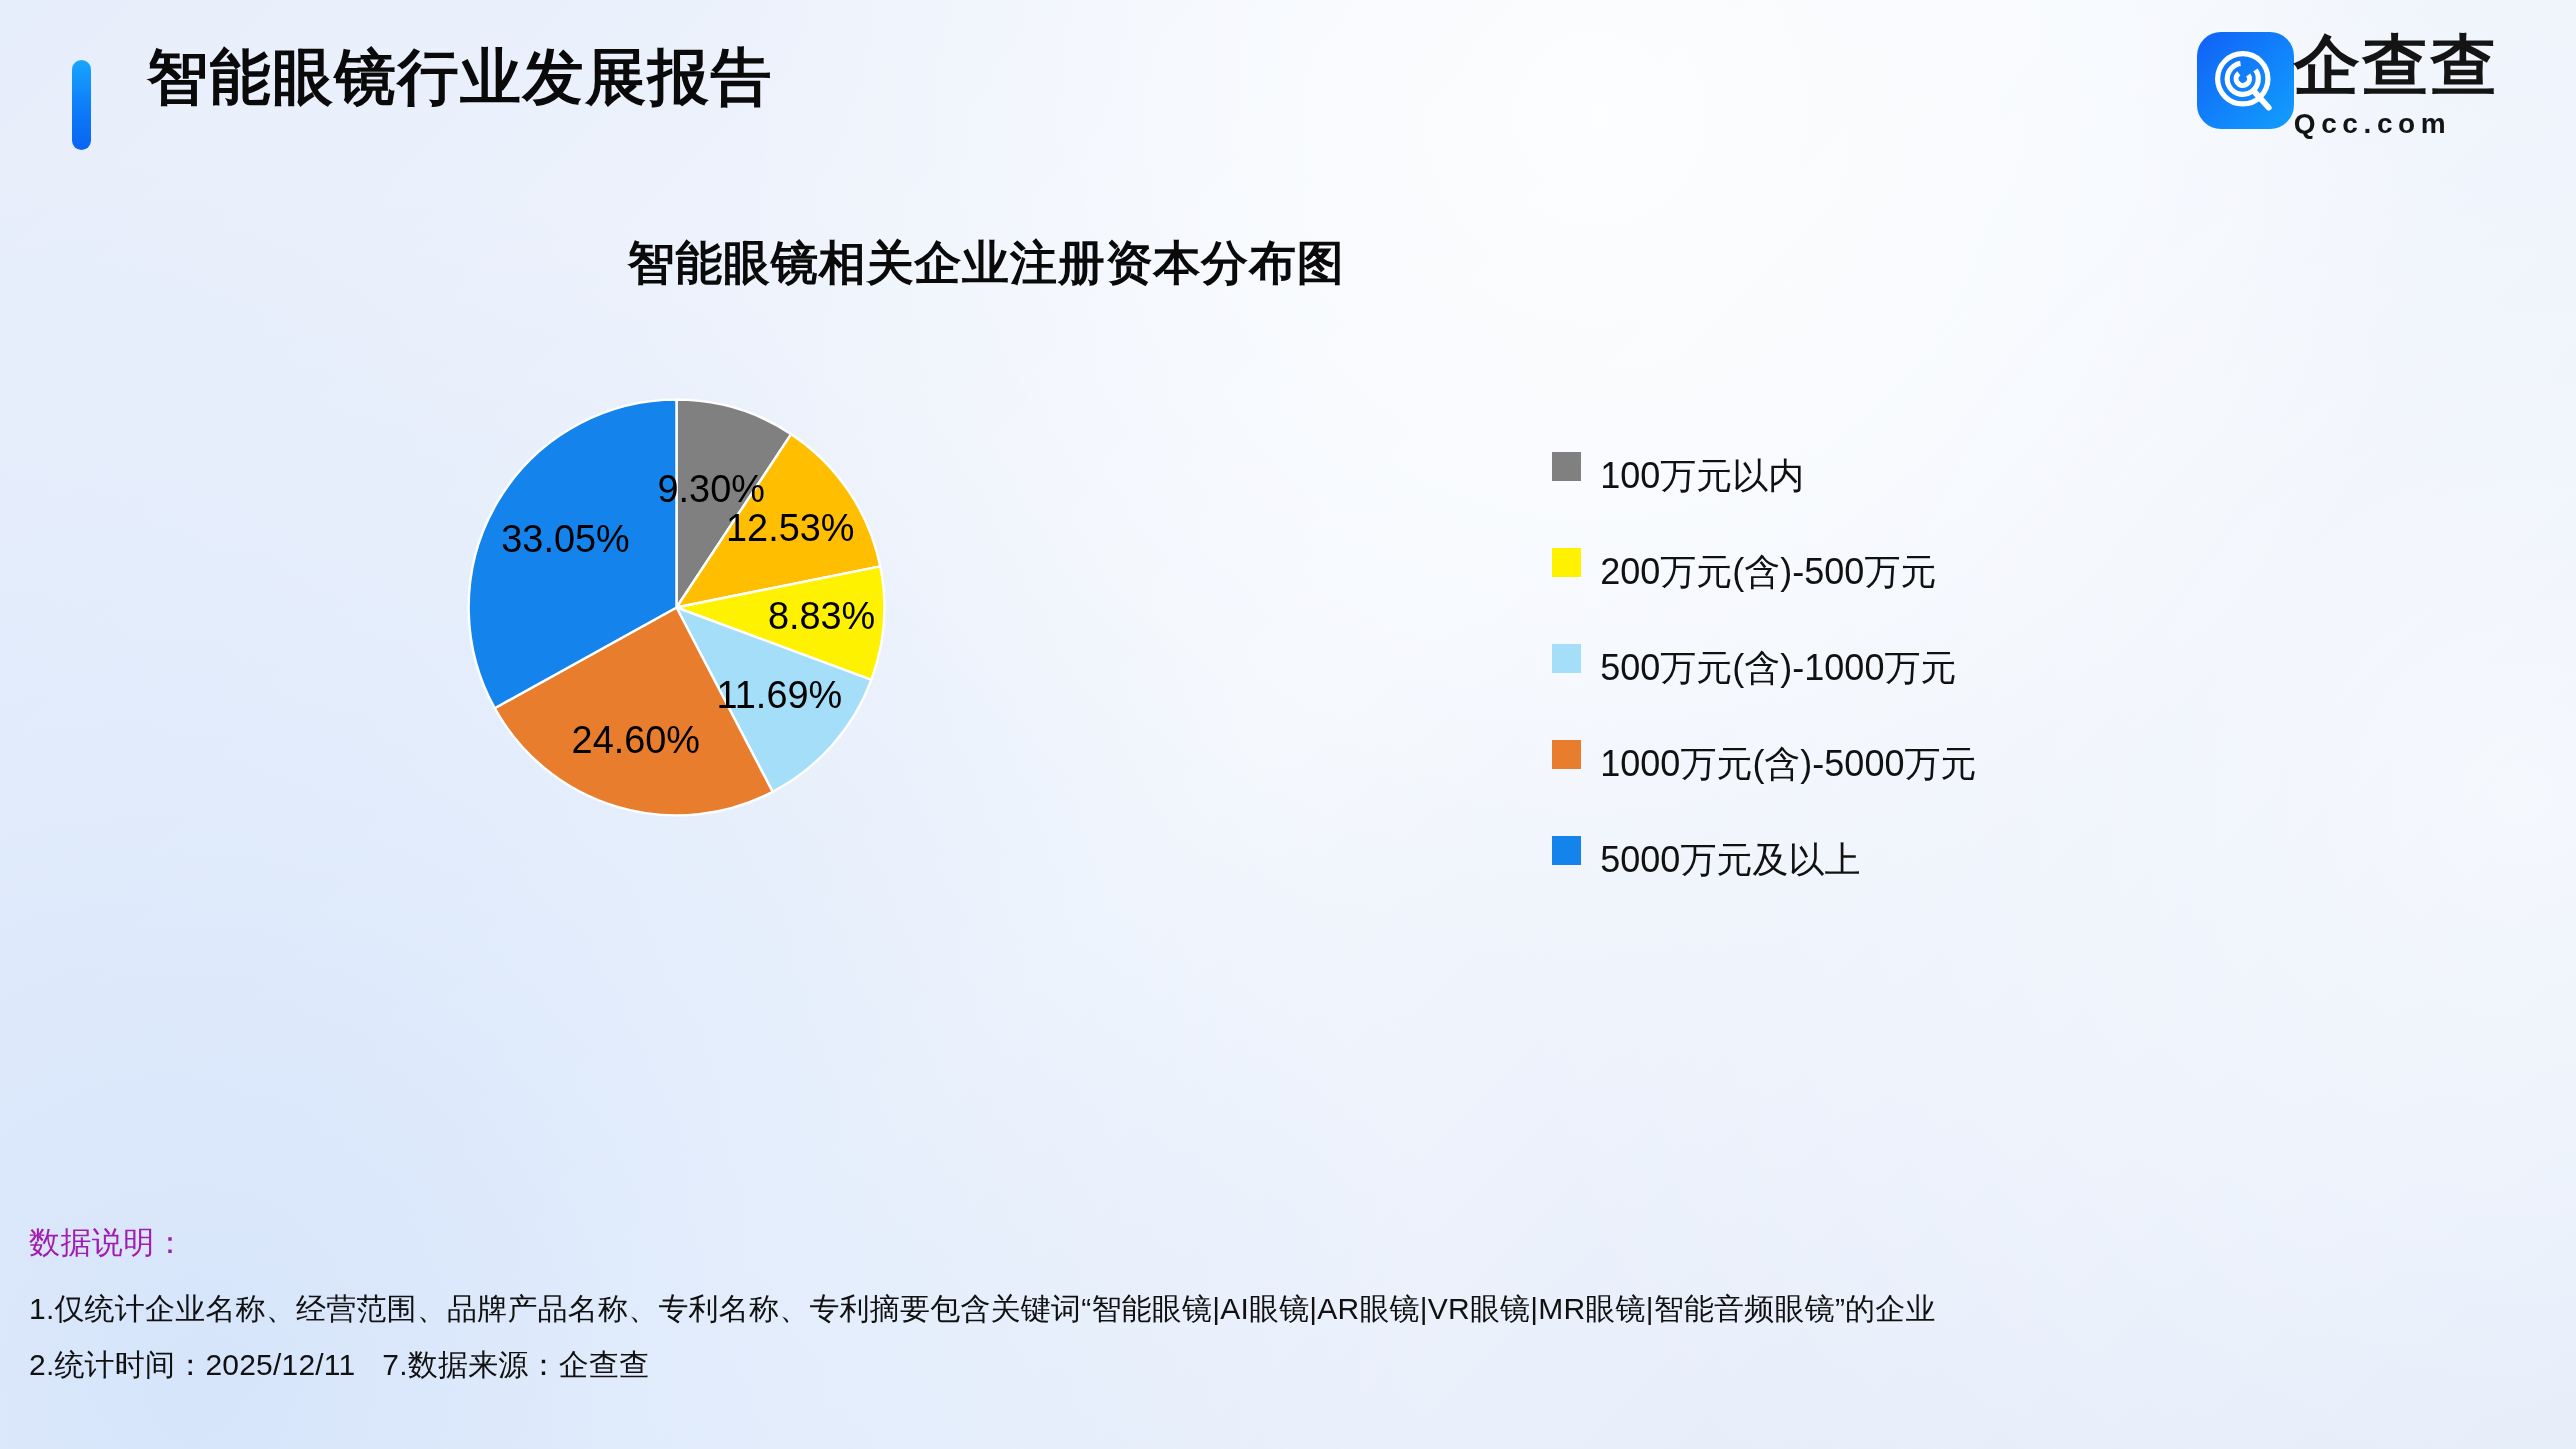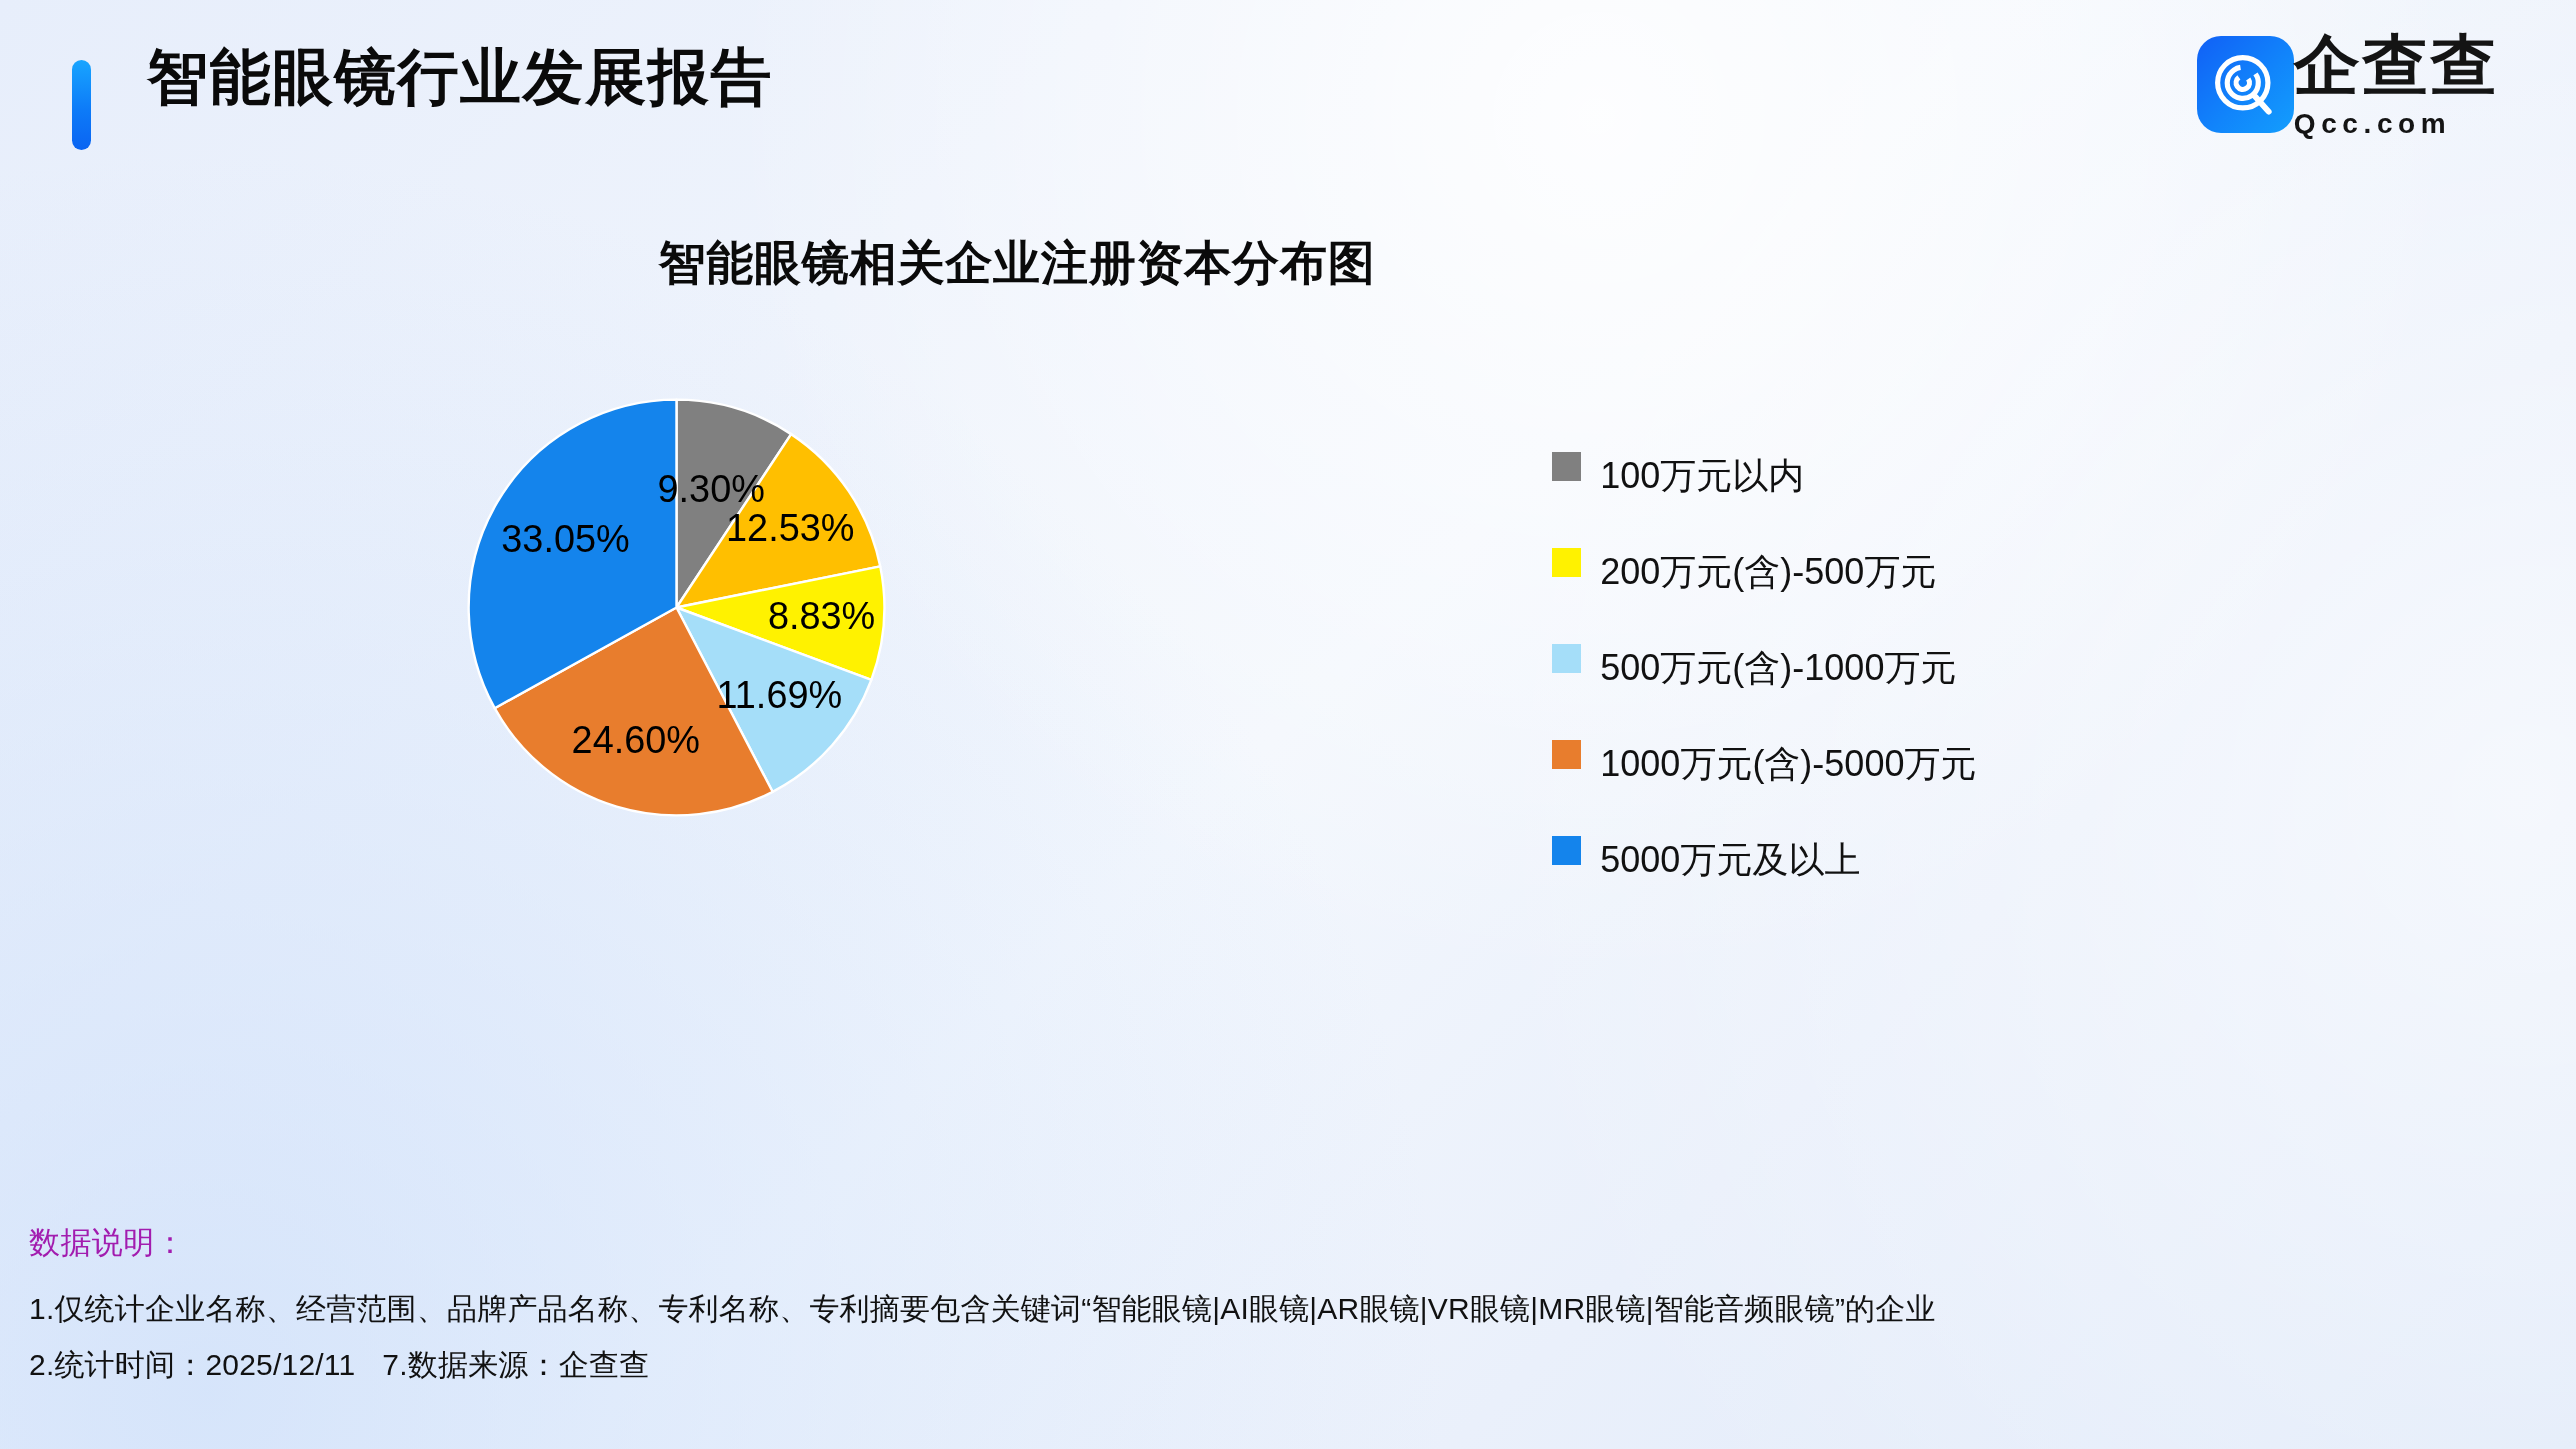--- a/index.html
+++ b/index.html
@@ -28,36 +28,35 @@
     position:absolute; left:72px; top:60px; width:18.5px; height:90px;
     border-radius:9.7px;
     background: linear-gradient(180deg, #18a5ff 0%, #0d7bf8 55%, #0a64f2 100%);
   }
   .page-title {
     position:absolute; left:147px; top:39px;
     font-size:61px; font-weight:bold; letter-spacing:1.6px;
     color:#0a0a0a; white-space:nowrap; line-height:1.25;
   }
 
-  .brand { position:absolute; right:77px; top:32px; display:flex; align-items:center; }
+  .brand { position:absolute; right:77px; top:32px; display:flex; }
   .brand-mark {
     width:97px; height:97px; border-radius:24px;
     background: linear-gradient(135deg, #1160f6 0%, #1184fb 55%, #139efd 100%);
     display:flex; align-items:center; justify-content:center;
   }
   .brand-text { display:flex; flex-direction:column; align-items:flex-start; gap:1.6px; }
   .brand-cn { font-size:66px; font-weight:bold; color:#141414; letter-spacing:2.4px; line-height:1; }
   .brand-en { font-size:28px; font-weight:bold; color:#141414; letter-spacing:5.6px; line-height:1; margin-top:10px; }
 
   
   .chart-title {
     position:absolute; left:0; top:232px; width:1972px;
     text-align:center; font-size:47px; font-weight:bold; color:#0a0a0a;
     letter-spacing:0.8px;
-    margin-left:31px;
   }
 
   
   .pie-wrap { position:absolute; left:463px; top:394px; width:427px; height:427px; }
   .pie-svg { display:block; }
   .slice-label {
     font-family:"Liberation Sans","DejaVu Sans",sans-serif;
     font-size:47px; font-weight:normal; fill:#000;
     text-anchor:middle; dominant-baseline:middle;
   }

